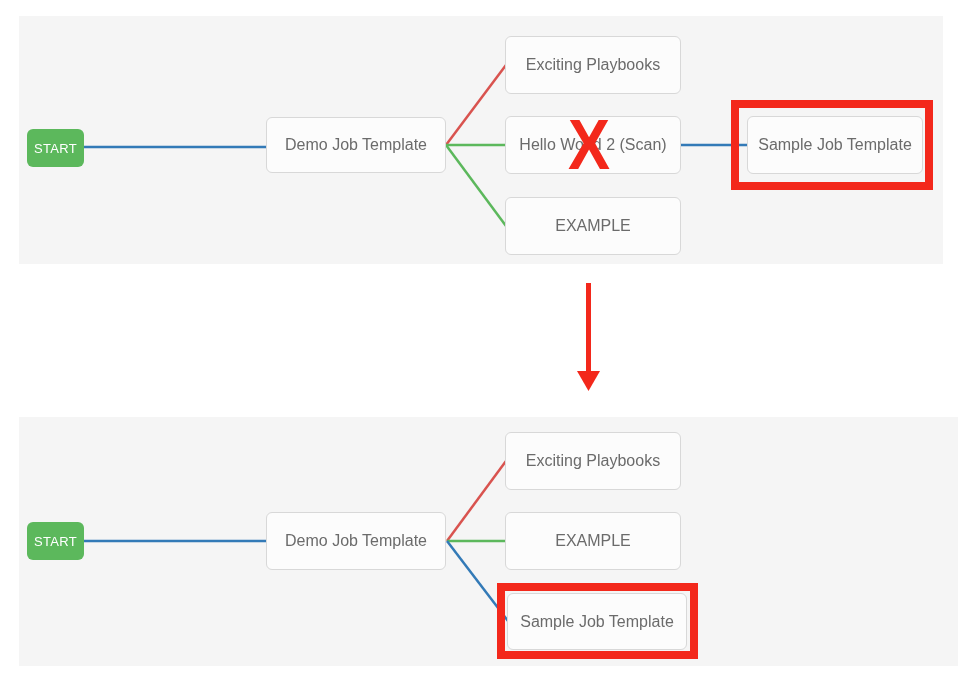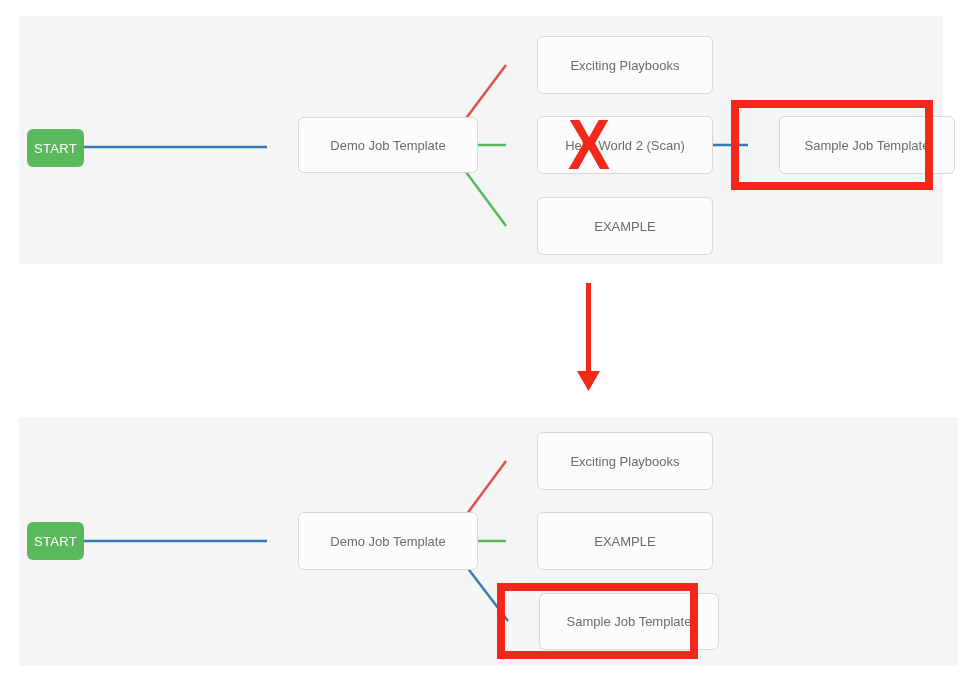--- a/index.html
+++ b/index.html
@@ -25,21 +25,21 @@
   .link-green{stroke:var(--link-green);}
   .link-red{stroke:var(--link-red);}
   .start-btn{
     position:absolute;width:57px;height:38px;background:var(--start-bg);
     color:var(--start-text);font-size:13px;font-weight:normal;letter-spacing:.3px;
     border-radius:6px;display:flex;align-items:center;justify-content:center;
   }
   .node{
     position:absolute;background:var(--node-bg);border:1px solid var(--node-border);
     border-radius:6px;display:flex;align-items:center;justify-content:center;
-    font-size:13px;color:var(--node-text);text-align:center;padding:0 8px;margin-left:32px;
+    font-size:16px;color:var(--node-text);text-align:center;padding:0 8px;
   }
   .highlight{
     position:absolute;border:8px solid var(--annotation-red);background:transparent;
   }
   #highlight-before{left:712px;top:84px;width:202px;height:90px;}
   #highlight-after{left:478px;top:166px;width:201px;height:76px;}
   .x-mark{
     position:absolute;left:540px;top:94px;width:60px;height:70px;
     display:flex;align-items:center;justify-content:center;
     color:var(--annotation-red);font-size:70px;font-weight:bold;line-height:1;

